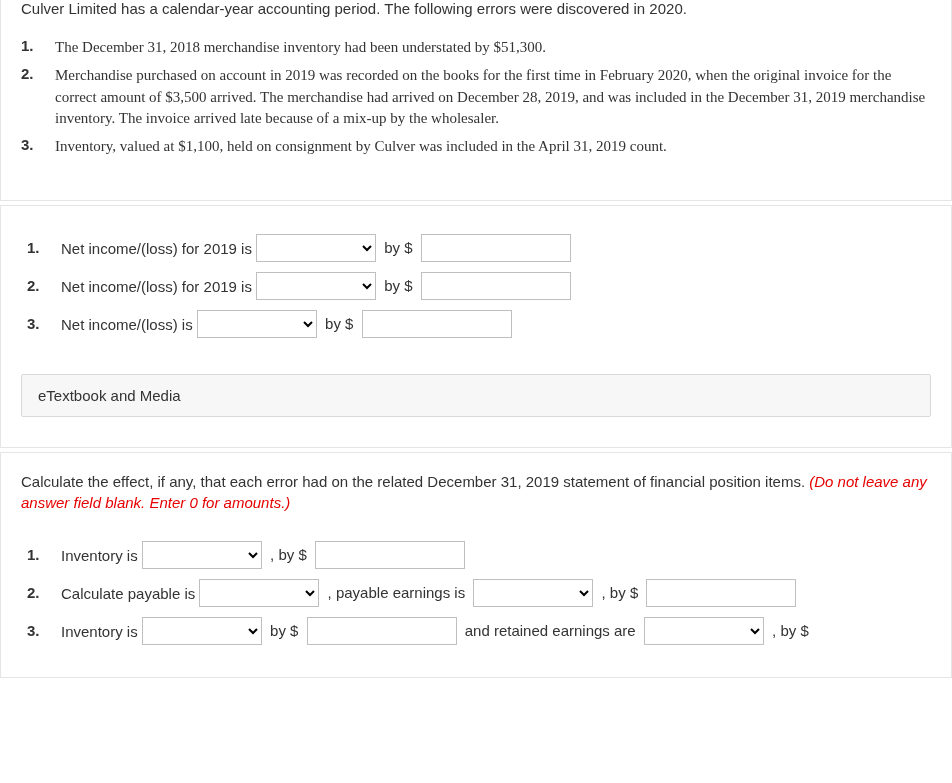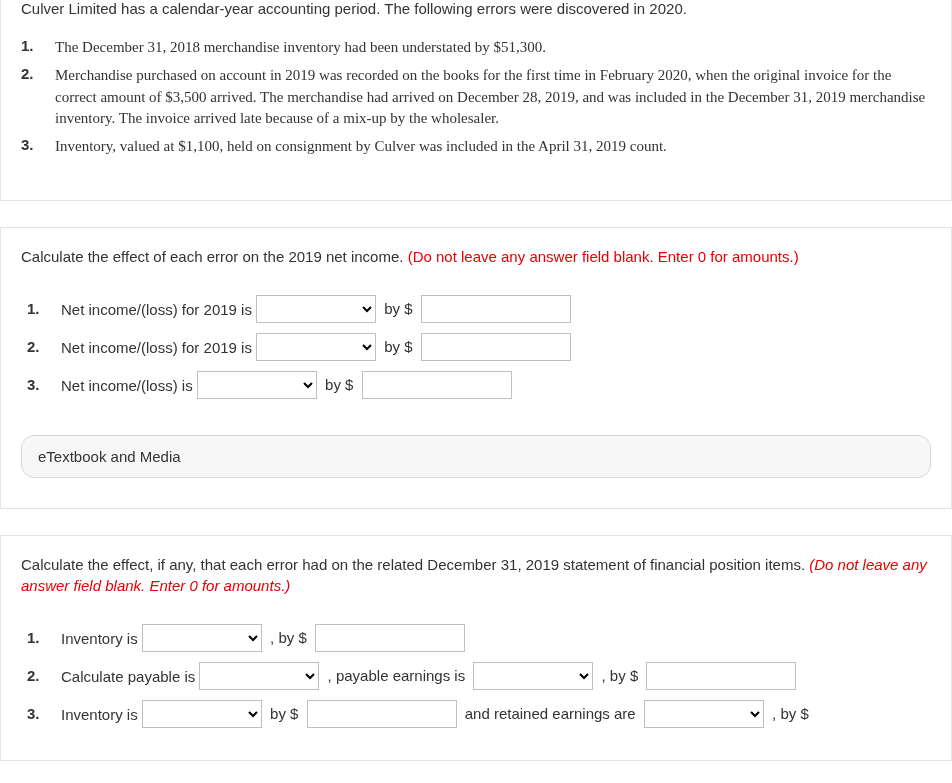--- a/index.html
+++ b/index.html
@@ -9,21 +9,21 @@
     font-family: "Helvetica Neue", Helvetica, Arial, sans-serif;
     font-size: 15px;
     color: #333;
     background: #fff;
     width: 952px;
   }
   .panel {
     border: 1px solid #e5e5e5;
     border-top: none;
     padding: 0 20px 30px 20px;
-    margin-bottom: 26px;
+    margin-bottom: 4px;
     background: #fff;
   }
   .panel.full {
     border-top: 1px solid #e5e5e5;
     padding-top: 18px;
   }
   .intro {
     margin: 0 0 14px 0;
     color: #333;
   }
@@ -90,21 +90,21 @@
     font-size: 14px;
   }
   input.txt.w1 { width: 150px; }
   .etext {
     margin-top: 26px;
     border: 1px solid #d9d9d9;
     background: #f7f7f7;
     padding: 12px 16px;
     color: #333;
     font-size: 15px;
-    border-radius: 13px;
+    border-radius: 2px;
     cursor: pointer;
   }
   .mid { vertical-align: middle; margin: 0 4px; }
 </style>
 </head>
 <body>
 
 <div class="panel">
   <p class="intro">Culver Limited has a calendar-year accounting period. The following errors were discovered in 2020.</p>
   <div class="ol">
@@ -117,23 +117,20 @@
       <div class="ol-text">Merchandise purchased on account in 2019 was recorded on the books for the first time in February 2020, when the original invoice for the correct amount of $3,500 arrived. The merchandise had arrived on December 28, 2019, and was included in the December 31, 2019 merchandise inventory. The invoice arrived late because of a mix-up by the wholesaler.</div>
     </div>
     <div class="ol-row">
       <div class="ol-num">3.</div>
       <div class="ol-text">Inventory, valued at $1,100, held on consignment by Culver was included in the April 31, 2019 count.</div>
     </div>
   </div>
 </div>
 
 <div class="panel full">
-  <p class="instr">
-    <span>Calculate the effect of each error on the 2019 net income. </span><span class="red">(Do not leave any answer field blank. Enter 0 for amounts.)</span>
-  </p>
 
   <div class="q-table">
     <div class="q-row">
       <div class="q-num">1.</div>
       <div class="q-body">
         <span>Net income/(loss) for 2019 is</span>
         <select class="dd"><option></option></select>
         <span class="mid">by $</span>
         <input class="txt w1" style="">
       </div>

